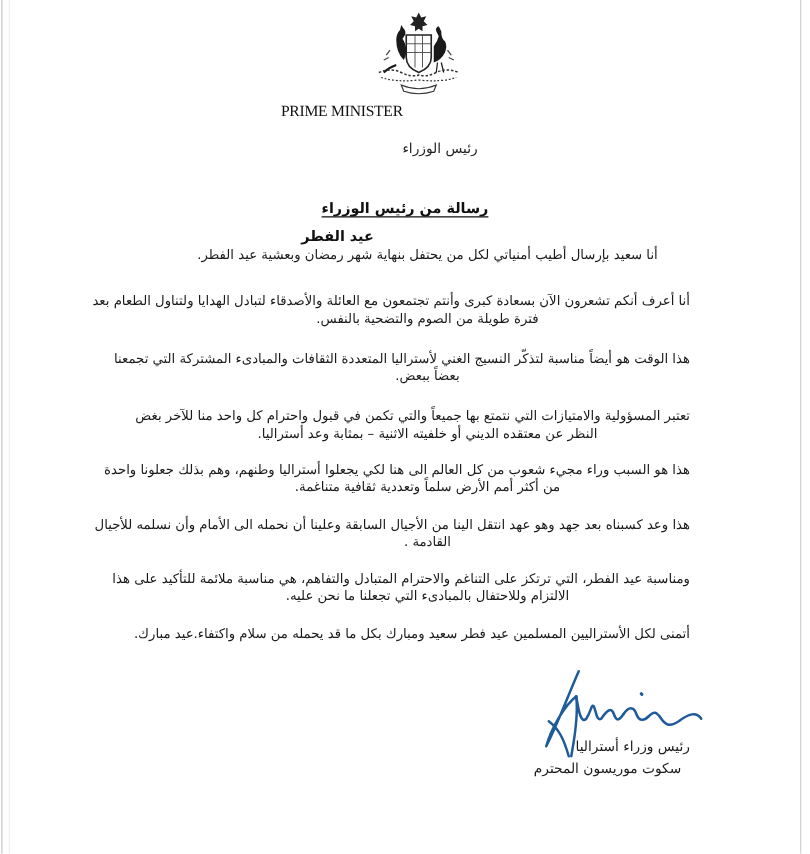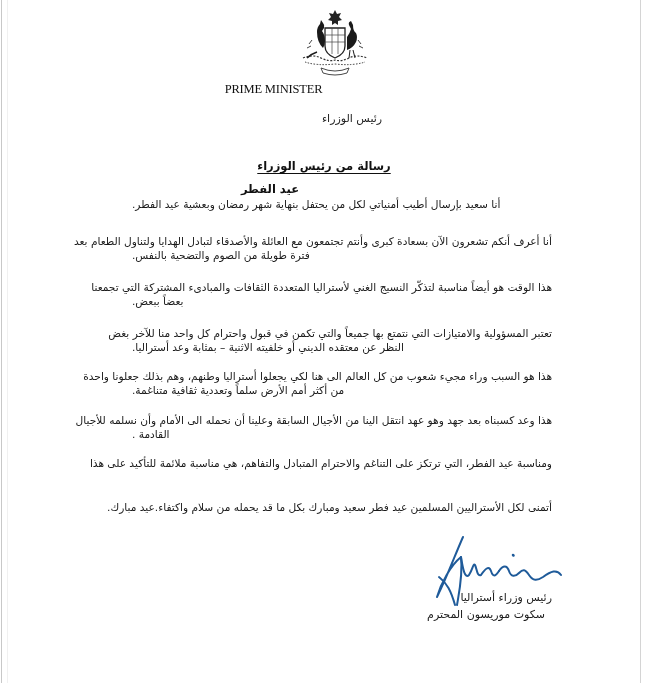--- a/index.html
+++ b/index.html
@@ -14,21 +14,21 @@
               font-family: "Liberation Serif", "DejaVu Serif", serif; font-size: 12.5px; letter-spacing: -0.2px; color: #111; }
   .pm-arabic { position: absolute; left: 0; width: 608px; top: 112px; text-align: center;
                font-size: 11px; color: #222; direction: rtl; margin-left: 48px; }
 
   .letter-heading { position: absolute; top: 155px; left: 0; width: 648px; text-align: center; direction: rtl; }
   .letter-heading span { font-size: 11.5px; font-weight: bold; text-decoration: underline; text-underline-offset: 3px; }
 
   .eid-title { position: absolute; top: 182px; left: 0; width: 540px; text-align: center; direction: rtl;
                font-size: 11.5px; font-weight: bold; }
 
-  .para { position: absolute; right: 96px; width: 420px; direction: rtl; text-align: left;
+  .para { position: absolute; right: 96px; width: 420px; direction: rtl; text-align: center;
           font-size: 10.6px; line-height: 14px; color: #1a1a1a; white-space: nowrap; }
   .para .ln { display: block; }
 
   .sig-block { position: absolute; left: 425px; top: 535px; width: 170px; height: 80px; }
   .sig-title { position: absolute; right: 96px; top: 591px; direction: rtl; font-size: 11px; color: #1a1a1a; white-space: nowrap; text-align: center; }
   .sig-name { position: absolute; right: 103px; top: 608px; direction: rtl; font-size: 11px; color: #1a1a1a; white-space: nowrap; }
 </style>
 </head>
 <body>
 
@@ -82,20 +82,21 @@
 <div class="para" style="top:369px">
   <span class="ln">هذا هو السبب وراء مجيء شعوب من كل العالم الى هنا لكي يجعلوا أستراليا وطنهم، وهم بذلك جعلونا واحدة</span>
   <span class="ln">من أكثر أمم الأرض  سلماً وتعددية ثقافية متناغمة.</span>
 </div>
 <div class="para" style="top:413px">
   <span class="ln">هذا وعد كسبناه بعد جهد وهو عهد انتقل الينا من الأجيال السابقة وعلينا أن نحمله الى الأمام وأن نسلمه للأجيال</span>
   <span class="ln">القادمة .</span>
 </div>
 <div class="para" style="top:456px">
   <span class="ln">ومناسبة عيد الفطر، التي ترتكز  على التناغم والاحترام المتبادل والتفاهم، هي مناسبة ملائمة للتأكيد على هذا</span>
+  <span class="ln">الالتزام وللاحتفال بالمبادىء التي تجعلنا ما نحن عليه.</span>
 </div>
 <div class="para" style="top:500px">
   <span class="ln">أتمنى لكل الأستراليين المسلمين عيد فطر سعيد ومبارك بكل ما قد يحمله من سلام واكتفاء.عيد مبارك.</span>
 </div>
 
 <svg class="sig-block" viewBox="0 0 170 80">
   <g fill="none" stroke="#1f5b9a" stroke-width="2" stroke-linecap="round" stroke-linejoin="round">
     <path d="M38 2 C30 20 22 42 12 62 M12 62 C16 48 26 30 36 22 C38 40 34 58 32 70 M30 70 C26 56 22 48 14 42"></path>
     <path d="M36 22 C38 35 40 44 44 40 C48 34 48 28 50 30 C52 34 52 42 56 40 C60 34 64 30 66 36 C68 42 70 42 74 36"></path>
     <path d="M74 36 C78 30 82 30 84 36 C86 42 90 42 94 38 C98 34 100 34 104 40 C108 46 112 46 118 42 C126 36 132 34 136 40"></path>

